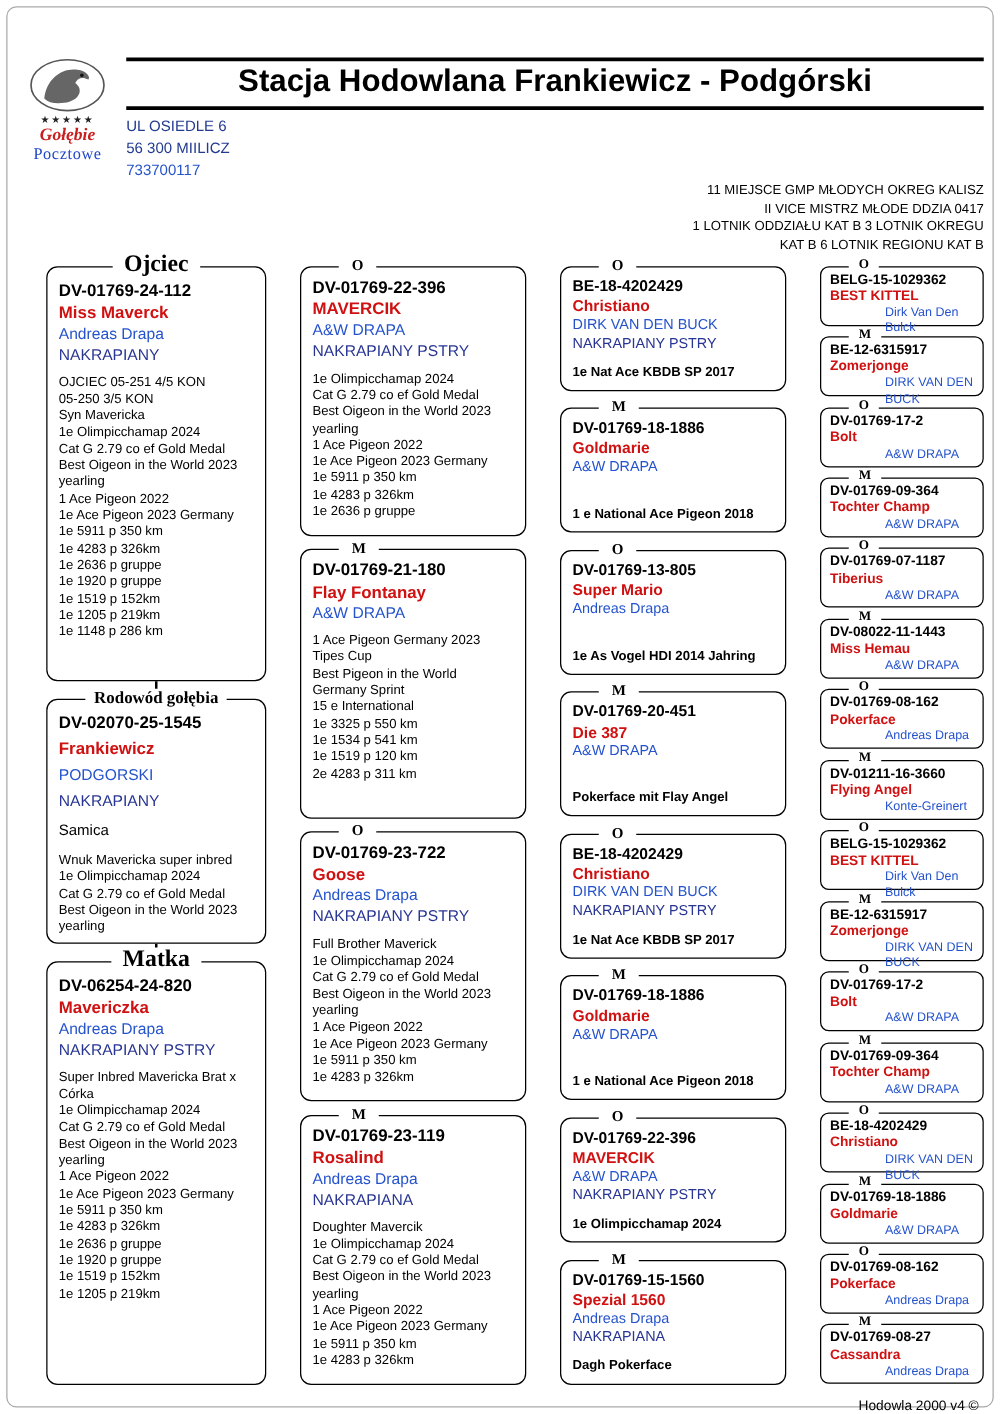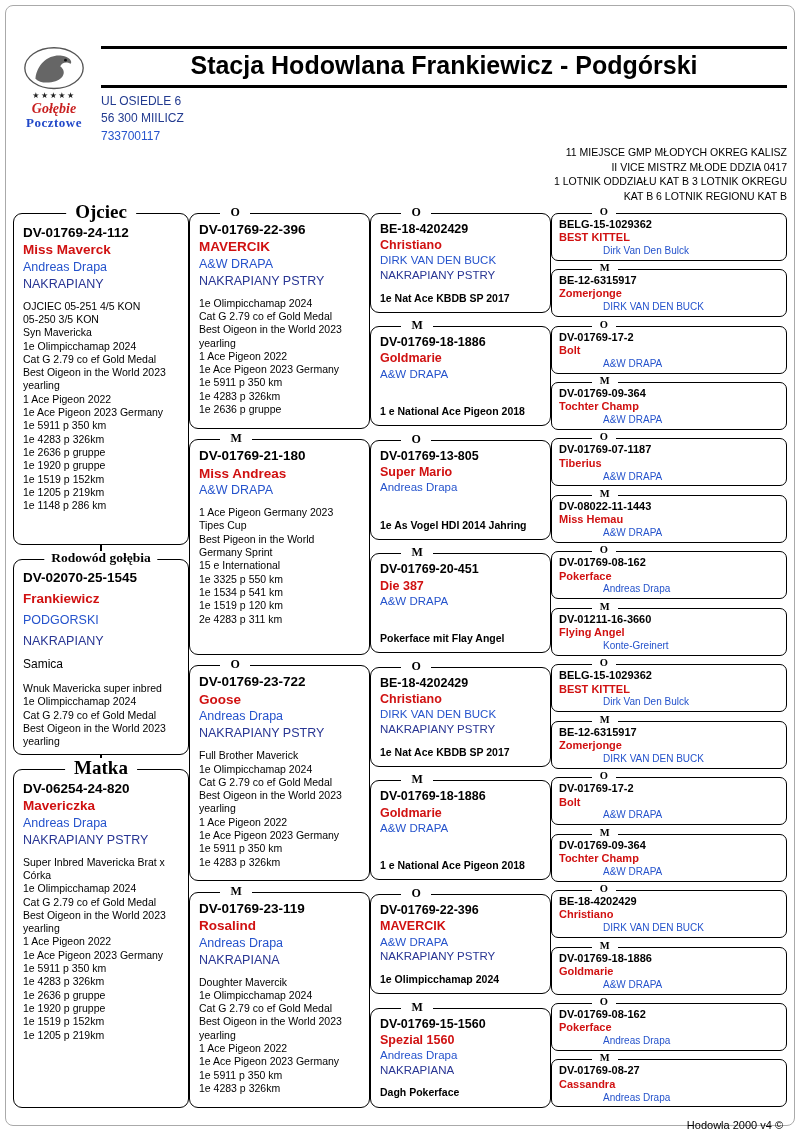--- a/index.html
+++ b/index.html
@@ -6,30 +6,30 @@
   html,body { width:800px; height:1131px; }
   body { font-family:"Liberation Sans", sans-serif; background:#fff; color:#000; position:relative; overflow:hidden; }
   .frame { position:absolute; inset:5px; border:1.5px solid #aaa; border-radius:8px; pointer-events:none; }
   .page { position:absolute; inset:0; padding:46px 13px 0; }
 
   header { display:flex; align-items:flex-start; gap:6px; }
   .logo { width:82px; flex:none; text-align:center; margin-top:0; }
   .logo-svg { width:64px; height:46px; display:block; margin:0 auto; }
   .stars { font-size:8px; letter-spacing:1.5px; color:#222; line-height:1.1; }
   .logo-red { font-family:"Liberation Serif", serif; font-weight:bold; font-style:italic; color:#c81f1f; font-size:14px; line-height:1.1; }
-  .logo-blue { font-family:"Liberation Serif", serif; font-weight:bold; color:#2148c8; font-size:13px; letter-spacing:.5px; line-height:1.1; }
+  .logo-blue { font-family:"Liberation Serif", serif; font-weight:normal; color:#2148c8; font-size:13px; letter-spacing:.5px; line-height:1.1; }
   .head-right { flex:1; }
   .title { font-size:25px; font-weight:bold; text-align:center; border-top:3px solid #000; border-bottom:3px solid #000; padding:2px 0 5px; line-height:1.15; }
   .subrow { display:flex; justify-content:space-between; margin-top:5px;flex-direction:column; }
   .address { font-size:12px; line-height:1.45; }
   .a1 { color:#223a8f; }
   .a2 { color:#2553cc; }
   .achv { font-size:10.5px; text-align:right; line-height:1.4; }
 
-  .pedigree { display:flex; gap:0; height:895px; margin-top:9px; }
+  .pedigree { display:flex; gap:27px; height:895px; margin-top:9px;margin-left:24px; }
   .col { display:flex; flex-direction:column; justify-content:space-between; }
   .col1 { width:176px; justify-content:flex-start; }
   .col2 { width:181px; }
   .col3 { width:181px; }
   .col4 { flex:1; }
 
   .box { position:relative; border:1.6px solid #000; border-radius:9px; background:#fff; display:flex; flex-direction:column; }
   .pad-lg { padding:10px 9px 6px; }
   .pad-md { padding:9px 9px 5px; }
   .pad-sm { padding:7px 9px 5px; }
@@ -177,21 +177,21 @@
 yearling
 1 Ace Pigeon 2022
 1e Ace Pigeon 2023 Germany
 1e 5911 p 350 km
 1e 4283 p 326km
 1e 2636 p gruppe</div>
       </div>
       <div class="box gpbox pad-sm">
         <span class="tab tab-sex">M</span>
         <div class="ring">DV-01769-21-180</div>
-        <div class="pname">Miss Andreas</div>
+        <div class="pname">Flay Fontanay</div>
         <div class="blue">A&amp;W DRAPA</div>
 
         <div class="notes">1 Ace Pigeon Germany 2023
 Tipes Cup
 Best Pigeon in the World
 Germany Sprint
 15 e International
 1e 3325 p 550 km
 1e 1534 p 541 km
 1e 1519 p 120 km

